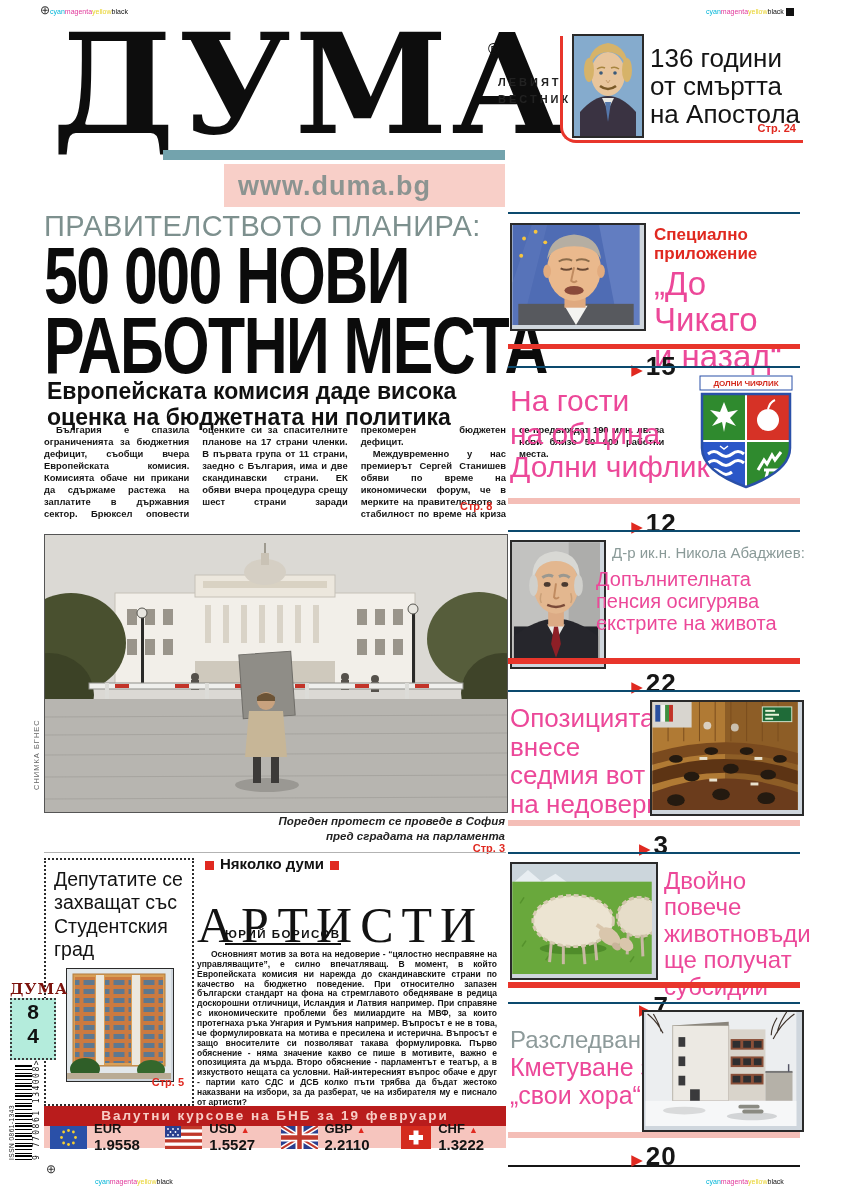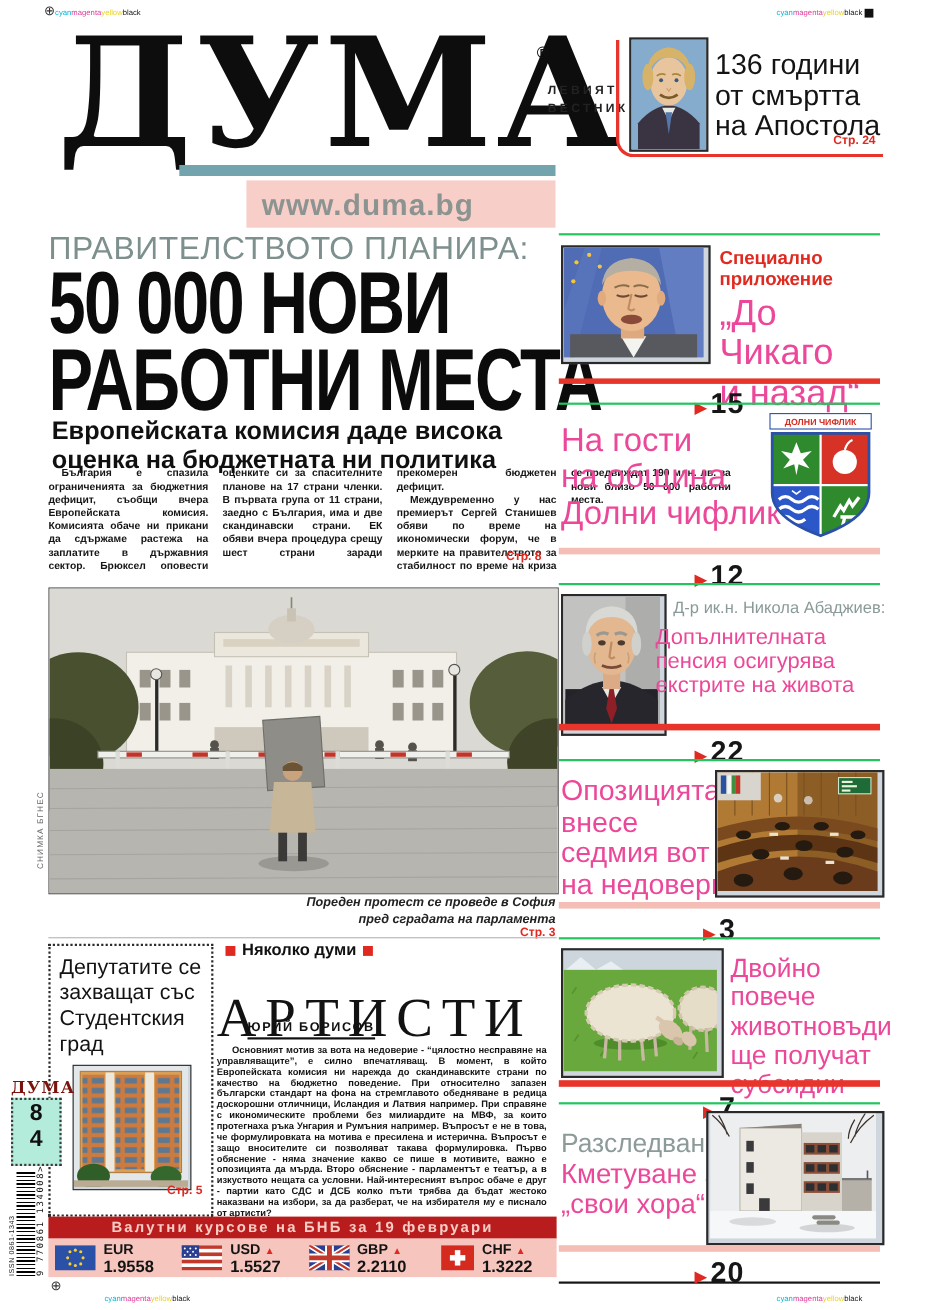--- a/index.html
+++ b/index.html
@@ -32,21 +32,21 @@
   
   .kicker{font-size:29px;letter-spacing:.5px;color:#7d908e;}
   .headline{font-size:80px;font-weight:bold;letter-spacing:-2px;line-height:.92;color:#0b0b0b;
             transform:scaleX(.76);transform-origin:0 0;}
   .subhead{font-size:23px;font-weight:bold;line-height:1.15;color:#101010;}
   .lead-body{column-count:3;column-gap:13px;font-size:9.4px;font-weight:bold;line-height:1.28;color:#151515;}
   .lead-body p{margin:0;text-indent:12px;}
   .credit{font-size:7.5px;letter-spacing:1px;color:#666;}
   .caption{font-size:11.5px;font-weight:bold;font-style:italic;line-height:1.3;color:#222;}
   
-  .rail-sec{border-top:2px solid #22c55e;}
+  .rail-sec{border-top:2px solid #0c4a6e;}
   .rail-title{line-height:1.1;color:#ec4899;}
   .rail-kicker-red{color:#e02920;font-weight:bold;font-size:17px;line-height:1.1;}
   .rail-kicker-gray{color:#8a9a98;line-height:1.15;}
   .bar-red{background:#e8352b;}
   .bar-pink{background:#f4beb7;}
   .pageno{font-size:26px;font-weight:bold;color:#161616;letter-spacing:1px;}
   .tri{color:#e02920;font-size:15px;margin-right:3px;}
   
   .dotted{border:2px dotted #2c2c2c;}
   .student-title{font-size:19.5px;line-height:1.2;color:#131313;}
@@ -268,21 +268,21 @@
     </div>
   </div>
 
   <div class="abs rubric nowrap" style="left:199px;top:855px;"><span class="rsq"></span><span>Няколко думи</span><span class="rsq"></span></div>
   <div class="abs lserif art-head nowrap" style="left:197px;top:896px;">АРТИСТИ</div>
   <div class="abs author nowrap" style="left:225px;top:928px;">ЮРИЙ БОРИСОВ</div>
   <div class="abs op-body just" style="left:197px;top:950px;width:300px;">Основният мотив за вота на недоверие - “цялостно несправяне на управляващите”, е силно впечатляващ. В момент, в който Европейската комисия ни нарежда до скандинавските страни по качество на бюджетно поведение. При относително запазен български стандарт на фона на стремглавото обедняване в редица доскорошни отличници, Исландия и Латвия например. При справяне с икономическите проблеми без милиардите на МВФ, за които протегнаха ръка Унгария и Румъния например. Въпросът е не в това, че формулировката на мотива е пресилена и истерична. Въпросът е защо вносителите си позволяват такава формулировка. Първо обяснение - няма значение какво се пише в мотивите, важно е опозицията да мърда. Второ обяснение - парламентът е театър, а в изкуството нещата са условни. Най-интересният въпрос обаче е друг - партии като СДС и ДСБ колко пъти трябва да бъдат жестоко наказвани на избори, за да разберат, че на избирателя му е писнало от артисти?</div>
 
   <div class="abs" style="left:44px;top:1106px;width:462px;">
     <div class="curr-head center" style="height:20px;line-height:20px;">Валутни курсове на БНБ за 19 февруари</div>
-    <div class="curr-body" style="height:35px;display:flex;align-items:center;padding:0 6px;">
+    <div class="curr-body" style="height:22px;display:flex;align-items:center;padding:0 6px;">
       <div style="display:flex;align-items:center;flex:1.05;">
         <svg width="37" height="23" viewBox="0 0 37 23">
           <rect width="37" height="23" fill="#2a50a8"></rect>
           <g fill="#f8d030">
             <circle cx="18.5" cy="4.5" r="1.4"></circle>
               <circle cx="23.4" cy="6" r="1.4"></circle>
               <circle cx="25.5" cy="11.5" r="1.4"></circle>
               <circle cx="23.4" cy="17" r="1.4"></circle>
             <circle cx="18.5" cy="18.5" r="1.4"></circle>
               <circle cx="13.6" cy="17" r="1.4"></circle>

